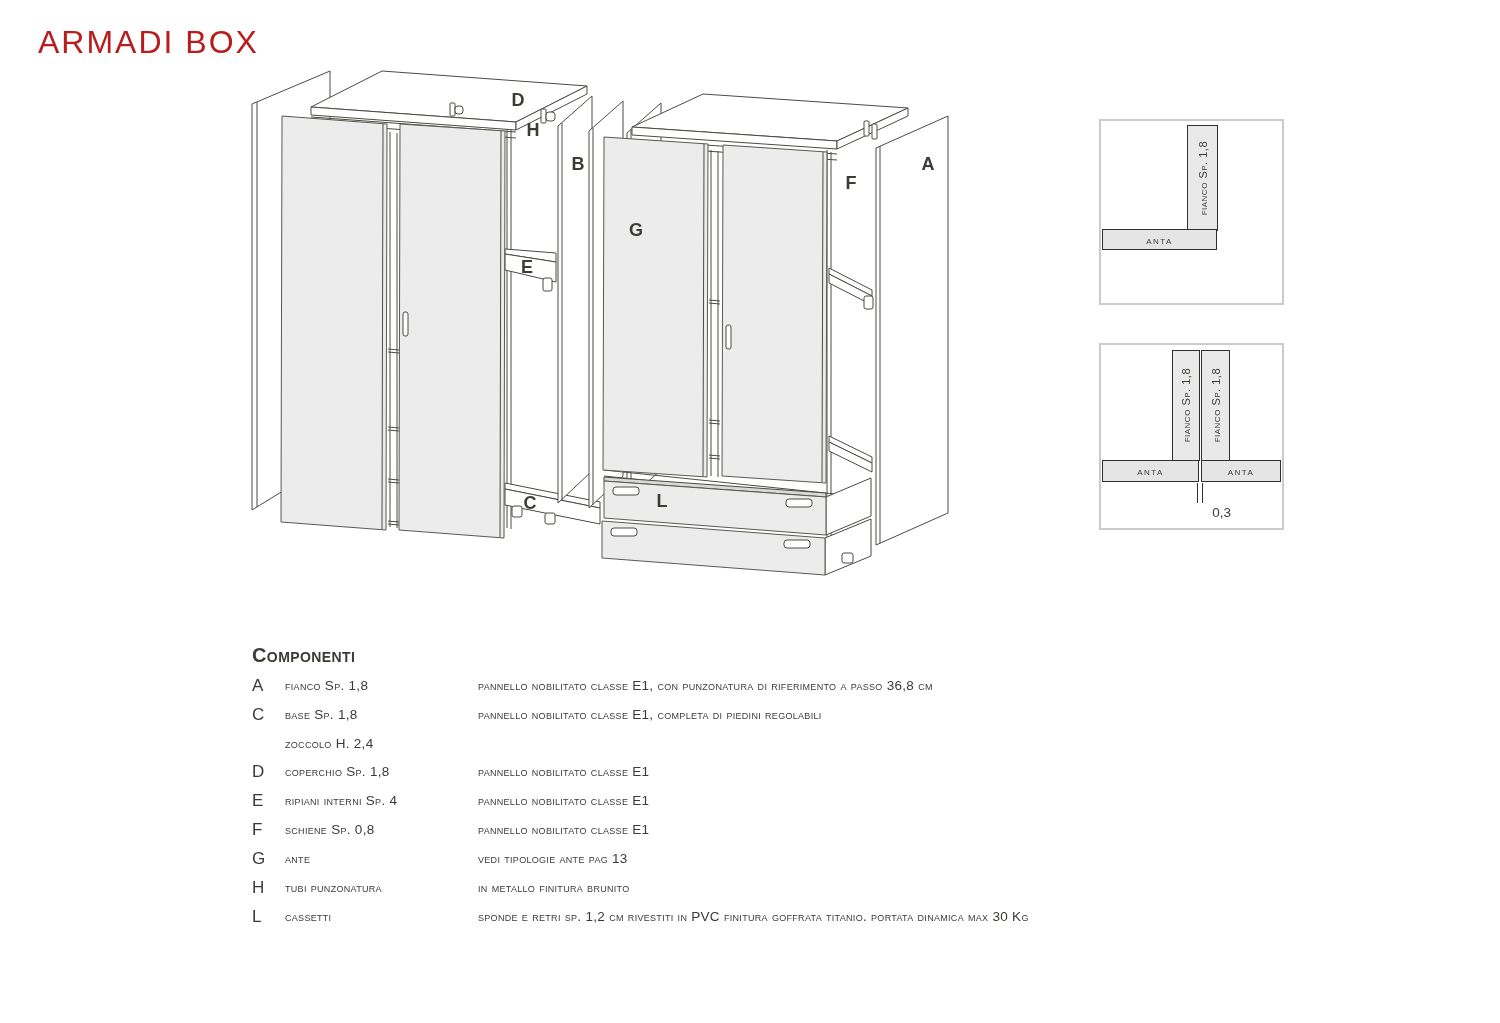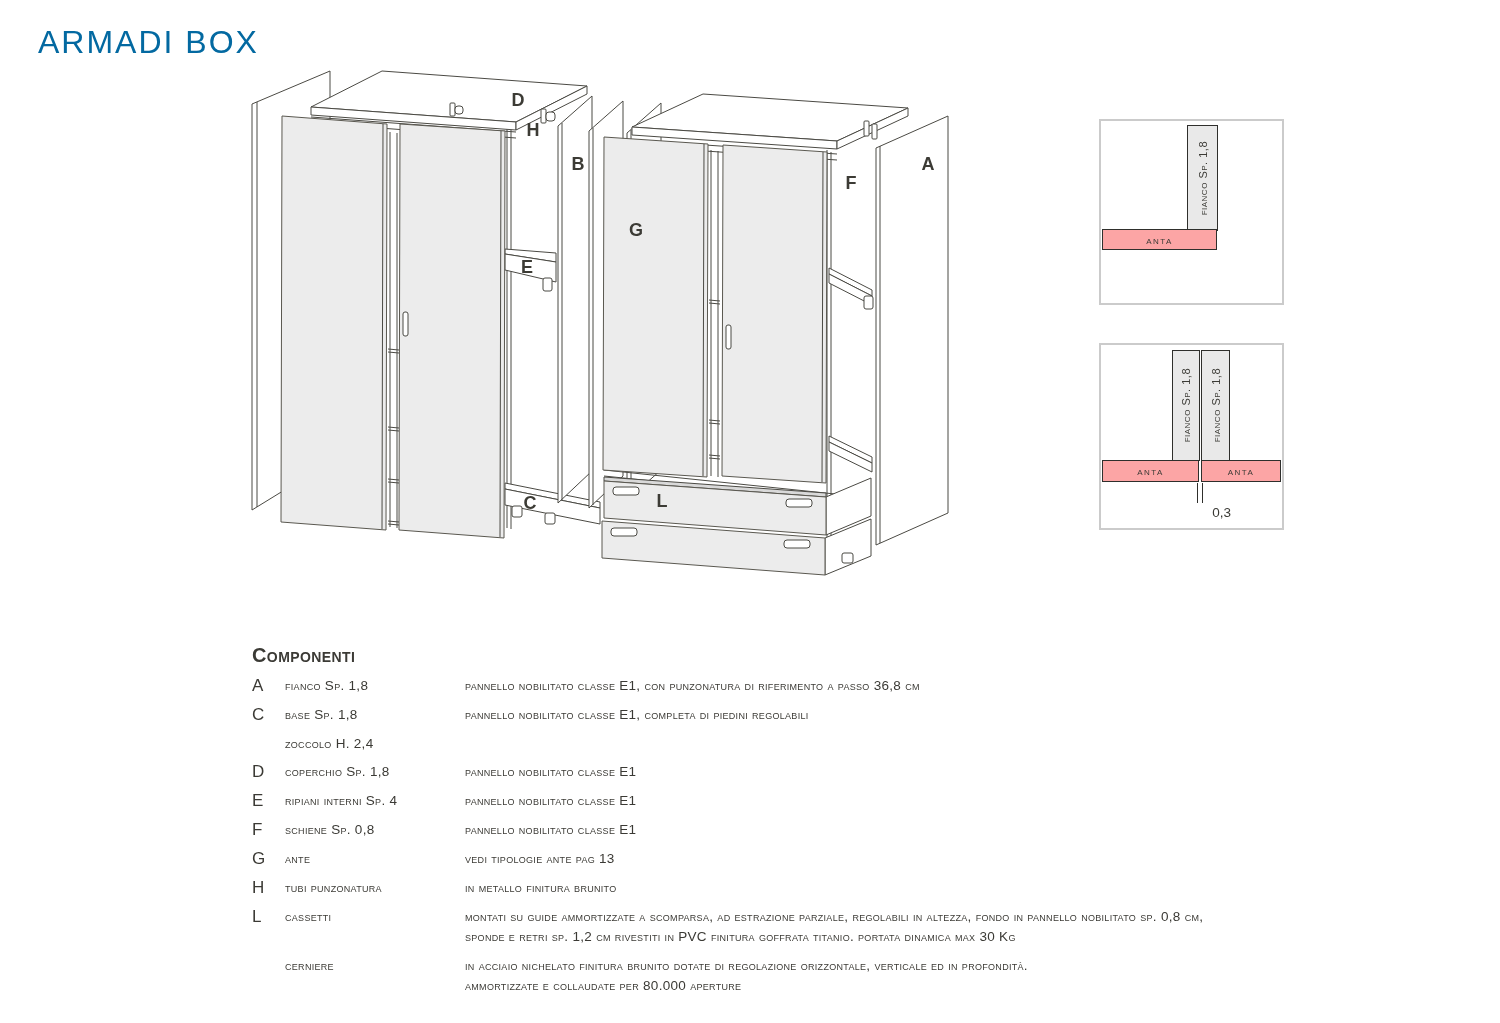--- a/index.html
+++ b/index.html
@@ -1,47 +1,47 @@
 <!DOCTYPE html>
 <html><head>
 <meta charset="utf-8">
 <style>
   html,body{margin:0;padding:0;background:#fff;}
   body{width:1500px;height:1023px;position:relative;overflow:hidden;
        font-family:"Liberation Sans",sans-serif;color:#3b3a35;}
   .page-title{position:absolute;left:38px;top:24px;font-size:32px;font-weight:300;
-       letter-spacing:2px;color:#0369a1;}
+       letter-spacing:2px;color:#b91c1c;}
   
   #drawings{position:absolute;left:0;top:0;}
   #drawings path,#drawings line,#drawings rect{vector-effect:non-scaling-stroke;}
   .ln{stroke:#4b4a44;stroke-width:1;fill:none;}
   .panel{fill:#ffffff;stroke:#4b4a44;stroke-width:1;}
   .door{fill:#ececec;stroke:#5a5850;stroke-width:1;}
   .edge{fill:#d9d9d9;stroke:#4b4a44;stroke-width:1;}
   .hw{fill:#ffffff;stroke:#4b4a44;stroke-width:1;}
   svg text{font-family:"Liberation Sans",sans-serif;font-size:18px;font-weight:600;
        fill:#3c3b35;text-anchor:middle;}
   
   .detail-box{position:absolute;width:181px;background:#fff;border:2px solid #cbcbcb;}
   .vbar{position:absolute;background:#e9e9e9;border:1px solid #2f2f2c;
         display:flex;align-items:center;justify-content:center;}
   .vbar span{writing-mode:vertical-rl;transform:rotate(180deg);
         font-variant:small-caps;font-size:11px;letter-spacing:.5px;white-space:nowrap;}
-  .hbar{position:absolute;background:#fca5a5;border:1px solid #2f2f2c;
+  .hbar{position:absolute;background:#e5e5e5;border:1px solid #2f2f2c;
         display:flex;align-items:center;justify-content:center;
         font-variant:small-caps;font-size:12px;letter-spacing:1.5px;}
   .gapline{position:absolute;width:0;border-left:1px solid #2f2f2c;height:20px;}
   .gapvalue{position:absolute;text-align:right;font-size:13.5px;}
   
   #components{position:absolute;left:252px;top:644px;width:1160px;font-size:13.5px;}
   .c-heading{font-variant:small-caps;font-weight:700;font-size:20px;letter-spacing:.4px;}
   .crow{display:flex;align-items:flex-start;margin-top:9px;}
   .c-letter{width:33px;font-size:17px;font-weight:400;line-height:19px;flex:none;}
   .c-name{width:180px;font-variant:small-caps;line-height:19px;letter-spacing:.3px;flex:none;}
-  .c-desc{max-width:838px;font-variant:small-caps;line-height:20px;letter-spacing:.3px;}
+  .c-desc{max-width:838px;font-variant:small-caps;line-height:20px;letter-spacing:.3px;margin-left:13px;}
   .c-desc span{display:block;}
 </style>
 </head>
 <body>
 
 <div class="page-title">ARMADI BOX</div>
 
 <svg id="drawings" width="1500" height="1023" viewBox="0 0 1500 1023">
 
   <g>
@@ -247,25 +247,16 @@
     <div class="c-letter">H</div>
     <div class="c-name">tubi punzonatura</div>
     <div class="c-desc">
         <span>in metallo finitura brunito</span>
       </div>
   </div>
   <div class="crow">
     <div class="c-letter">L</div>
     <div class="c-name">cassetti</div>
     <div class="c-desc">
-      <span>montati su guide ammortizzate a scomparsa, ad estrazione parziale, regolabili in altezza, fondo in pannello nobilitato sp. 0,8 cm,</span>
       <span>sponde e retri sp. 1,2 cm rivestiti in PVC finitura goffrata titanio. portata dinamica max 30 Kg</span>
     </div>
   </div>
-  <div class="crow">
-    <div class="c-letter"></div>
-    <div class="c-name">cerniere</div>
-    <div class="c-desc">
-      <span>in acciaio nichelato finitura brunito dotate di regolazione orizzontale, verticale ed in profondità.</span>
-      <span>ammortizzate e collaudate per 80.000 aperture</span>
-    </div>
-  </div>
 </div>
 
 </body></html>

